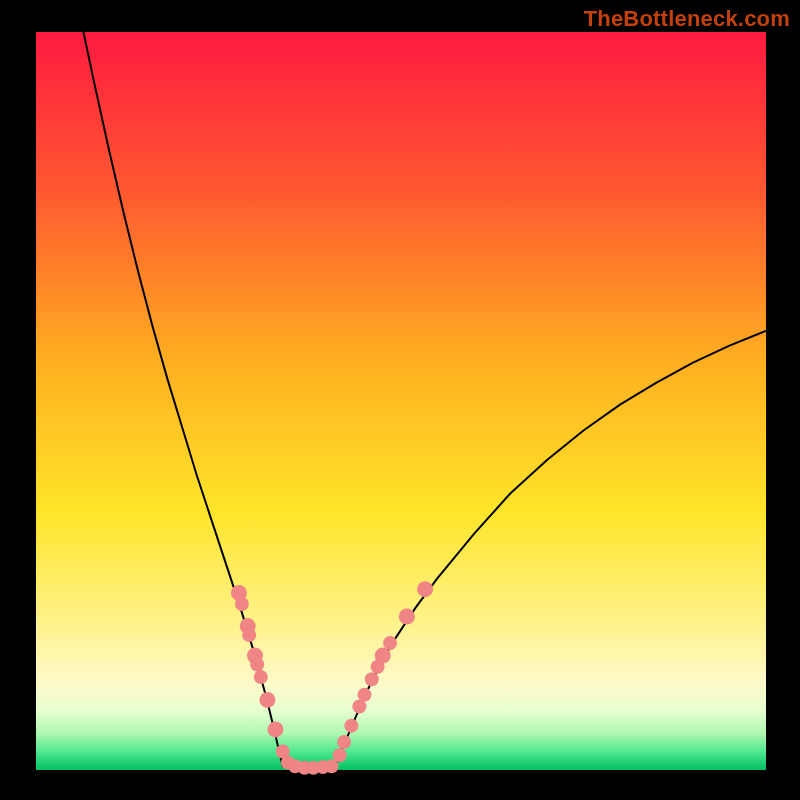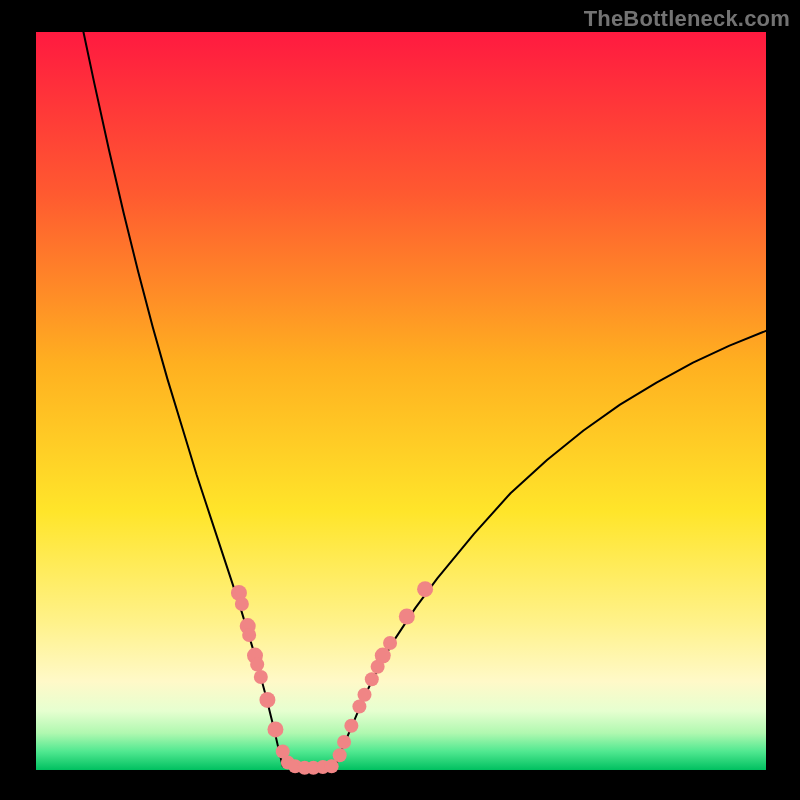--- a/index.html
+++ b/index.html
@@ -19,21 +19,21 @@
   }
   svg.chart {
     position: absolute;
     top: 0;
     left: 0;
   }
   .watermark {
     position: absolute;
     top: 6px;
     right: 10px;
-    color: #737373;
+    color: #c2410c;
     font-size: 22px;
     font-weight: 600;
     letter-spacing: 0.2px;
     user-select: none;
     text-align: right;
   }
 </style>
 </head>
 <body>
 

